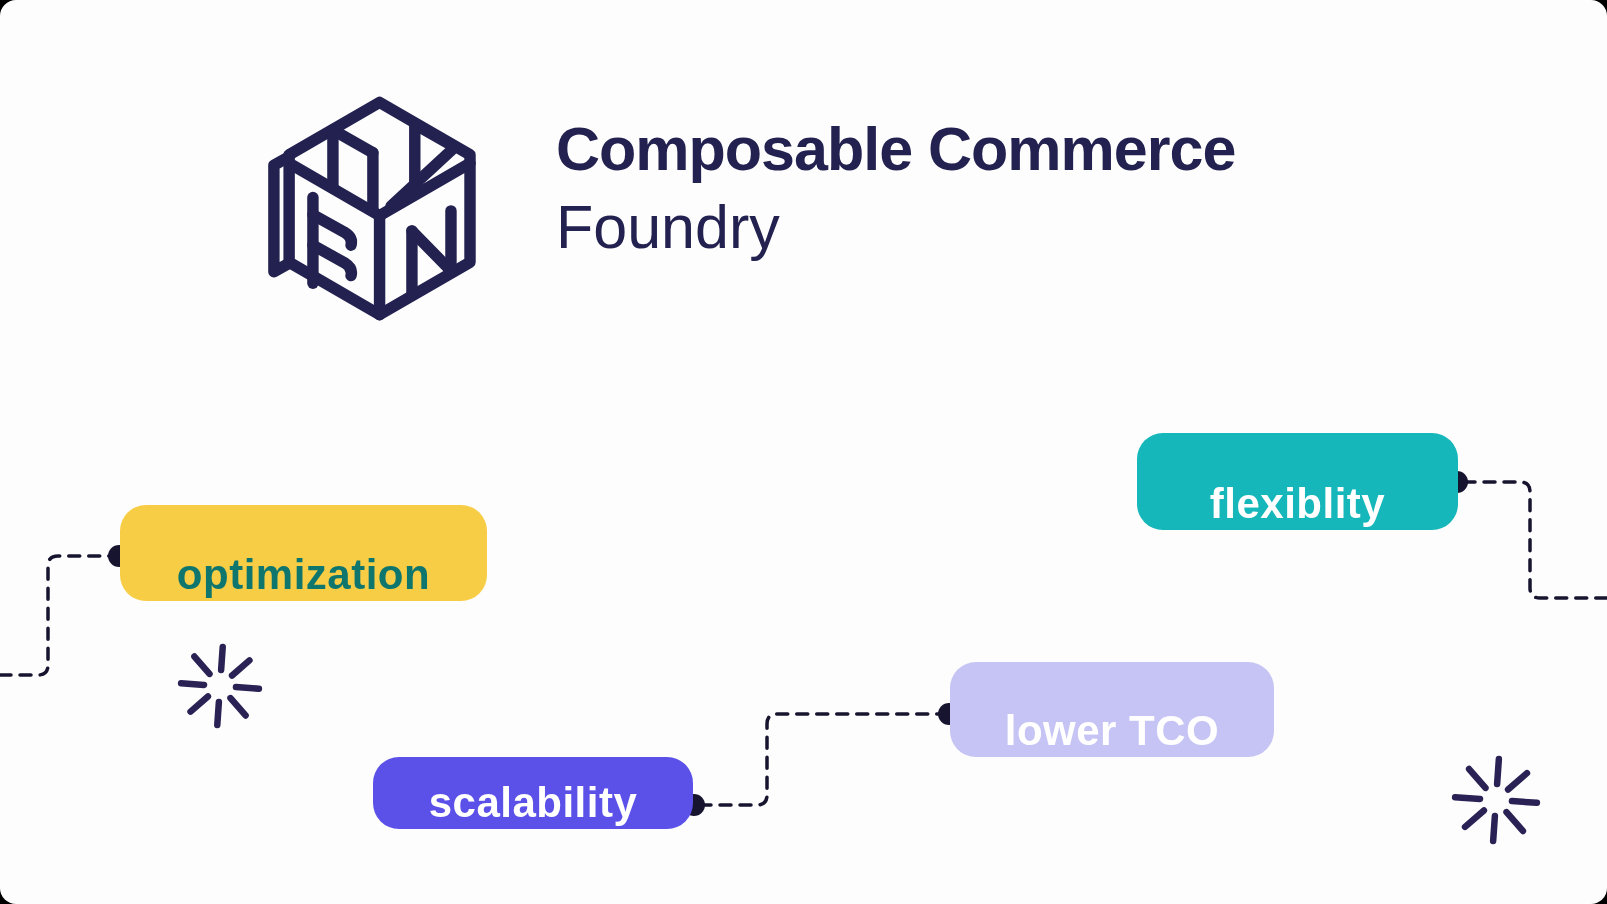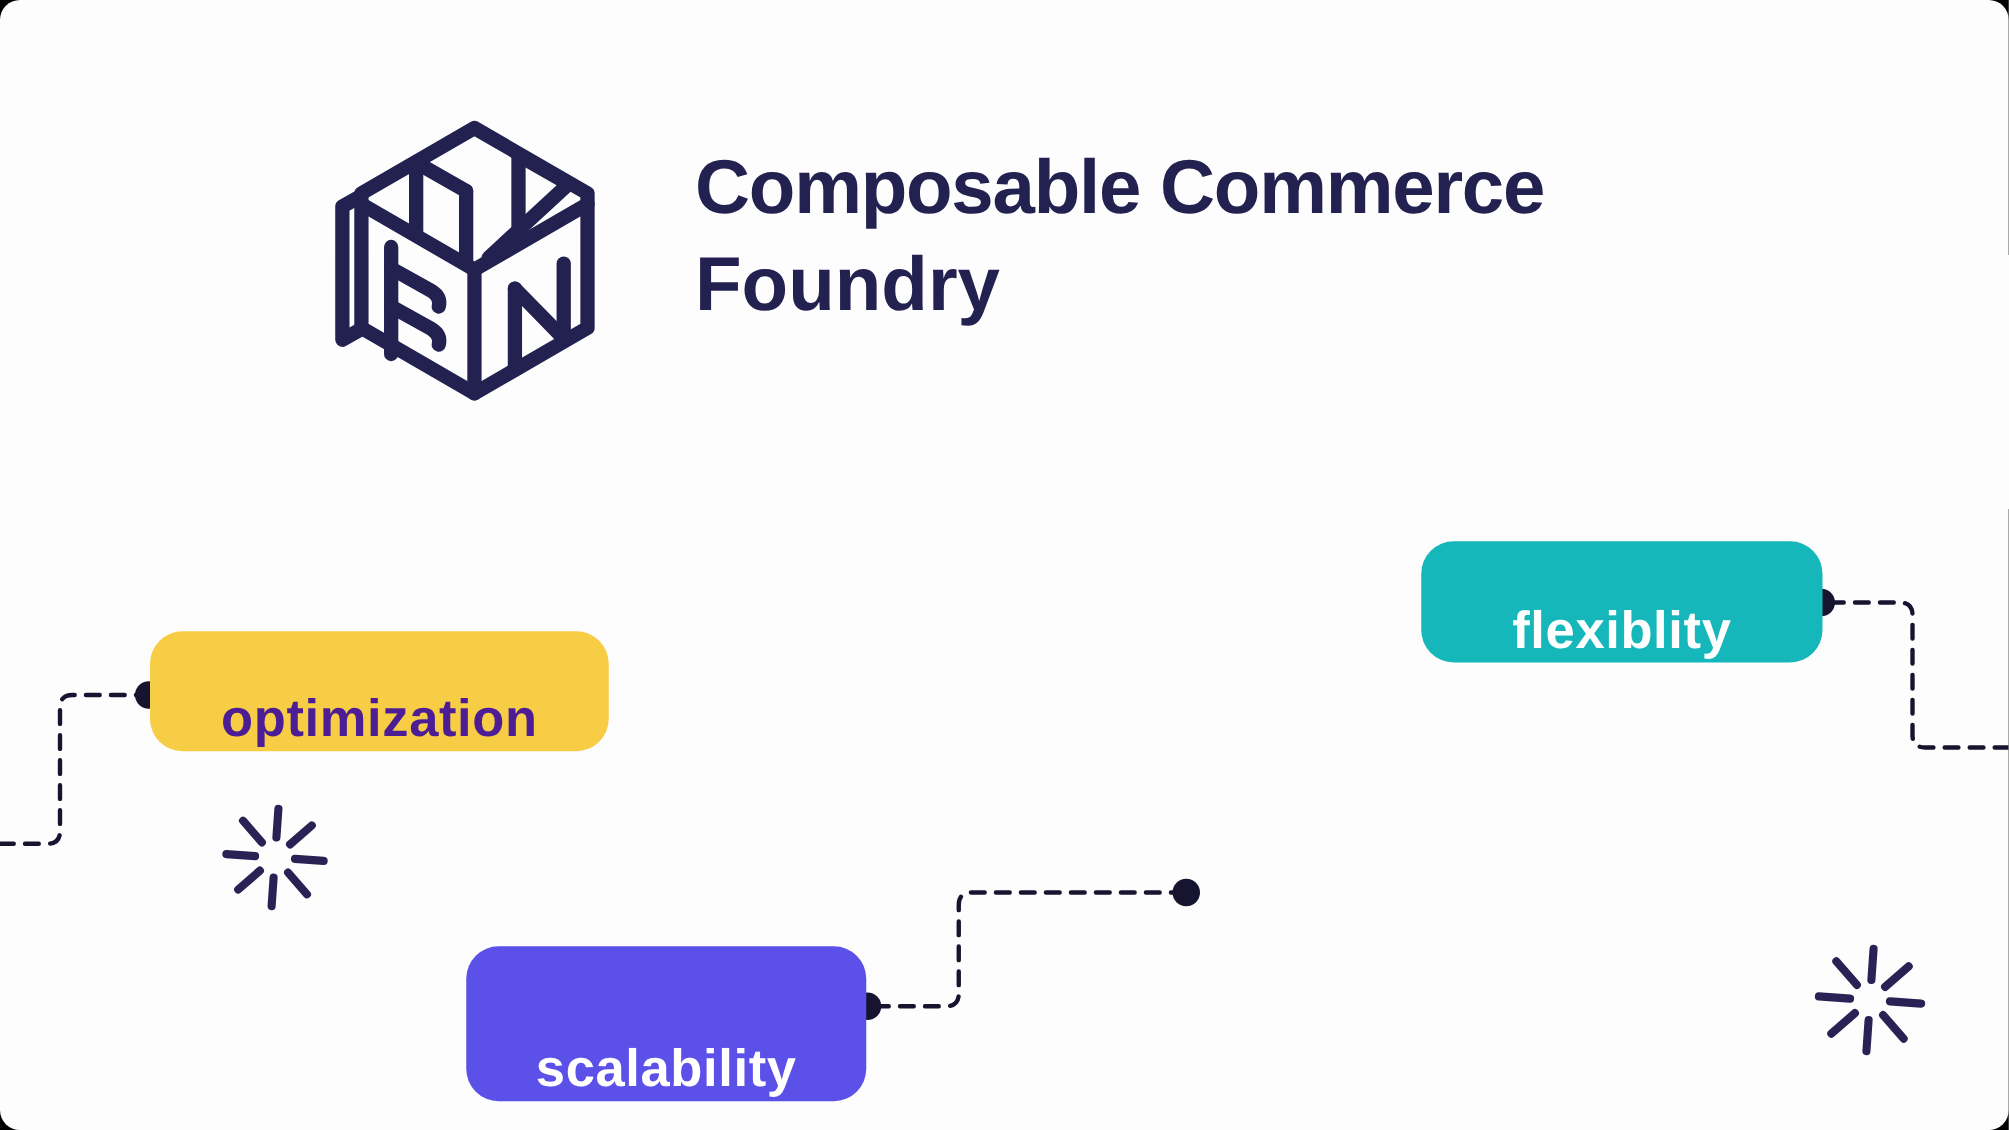--- a/index.html
+++ b/index.html
@@ -15,34 +15,34 @@
     overflow:hidden;
   }
   
   .logo{position:absolute;left:260px;top:90px;width:222px;height:238px;}
   .header-text{position:absolute;left:556px;top:116px;}
   .title{
     margin:0;font-size:61px;font-weight:700;letter-spacing:-1px;
     color:#232150;line-height:1.1;white-space:nowrap;
   }
   .subtitle{
-    margin:12px 0 0 0;font-size:61px;font-weight:700;letter-spacing:0;
+    margin:12px 0 0 0;font-size:61px;font-weight:400;letter-spacing:0;
     color:#232150;line-height:1.05;white-space:nowrap;
   }
   
   .badge{
     position:absolute;border-radius:26px;
     display:flex;align-items:flex-end;justify-content:center;
     font-size:42px;font-weight:700;letter-spacing:0.5px;
   }
   .badge span{transform:translateY(-2px);}
   .badge-optimization{left:120px;top:505px;width:367px;height:96px;}
   .badge-flexiblity  {left:1137px;top:433px;width:321px;height:97px;}
   .badge-lower-tco   {left:950px;top:662px;width:324px;height:95px;}
-  .badge-scalability {left:373px;top:757px;width:320px;height:124px;}
+  .badge-scalability {left:373px;top:757px;width:320px;height:72px;}
   
   .overlay{position:absolute;left:0;top:0;width:1607px;height:904px;pointer-events:none;}
   .overlay path.dash{fill:none;stroke-linecap:round;}
   .burst line{stroke-linecap:round;stroke-width:6.5px;}
 </style>
 </head>
 <body>
 
 <div class="card">
 
@@ -99,23 +99,26 @@
         <line x1="1508.0753532835643" y1="789.5030555361519" x2="1526.9430927891337" y2="773.1015798113892"></line>
         <line x1="1511.9610248041572" y1="801.116103579906" x2="1536.9001260606528" y2="802.8600154235091"></line>
         <line x1="1506.4969444638482" y1="812.0753532835644" x2="1522.8984201886108" y2="830.9430927891336"></line>
         <line x1="1494.883896420094" y1="815.9610248041572" x2="1493.1399845764909" y2="840.9001260606528"></line>
         <line x1="1483.9246467164357" y1="810.4969444638481" x2="1465.0569072108663" y2="826.8984201886108"></line>
         <line x1="1480.0389751958428" y1="798.883896420094" x2="1455.0998739393472" y2="797.1399845764909"></line>
         <line x1="1485.5030555361518" y1="787.9246467164356" x2="1469.1015798113892" y2="769.0569072108664"></line>
       </g>
   </svg>
 
-  <div class="badge badge-optimization" style="background: rgb(248, 205, 70); color: #4c1d95;">
+  <div class="badge badge-optimization" style="background: rgb(248, 205, 70); color: #0f766e;">
     <span>optimization</span>
   </div>
   <div class="badge badge-flexiblity" style="background: rgb(21, 183, 186); color: rgb(255, 255, 255);">
     <span>flexiblity</span>
+  </div>
+  <div class="badge badge-lower-tco" style="background: rgb(198, 196, 244); color: rgb(255, 255, 255);">
+    <span>lower TCO</span>
   </div>
   <div class="badge badge-scalability" style="background: rgb(91, 81, 233); color: rgb(255, 255, 255);">
     <span>scalability</span>
   </div>
 
 </div>
 
 </body></html>

